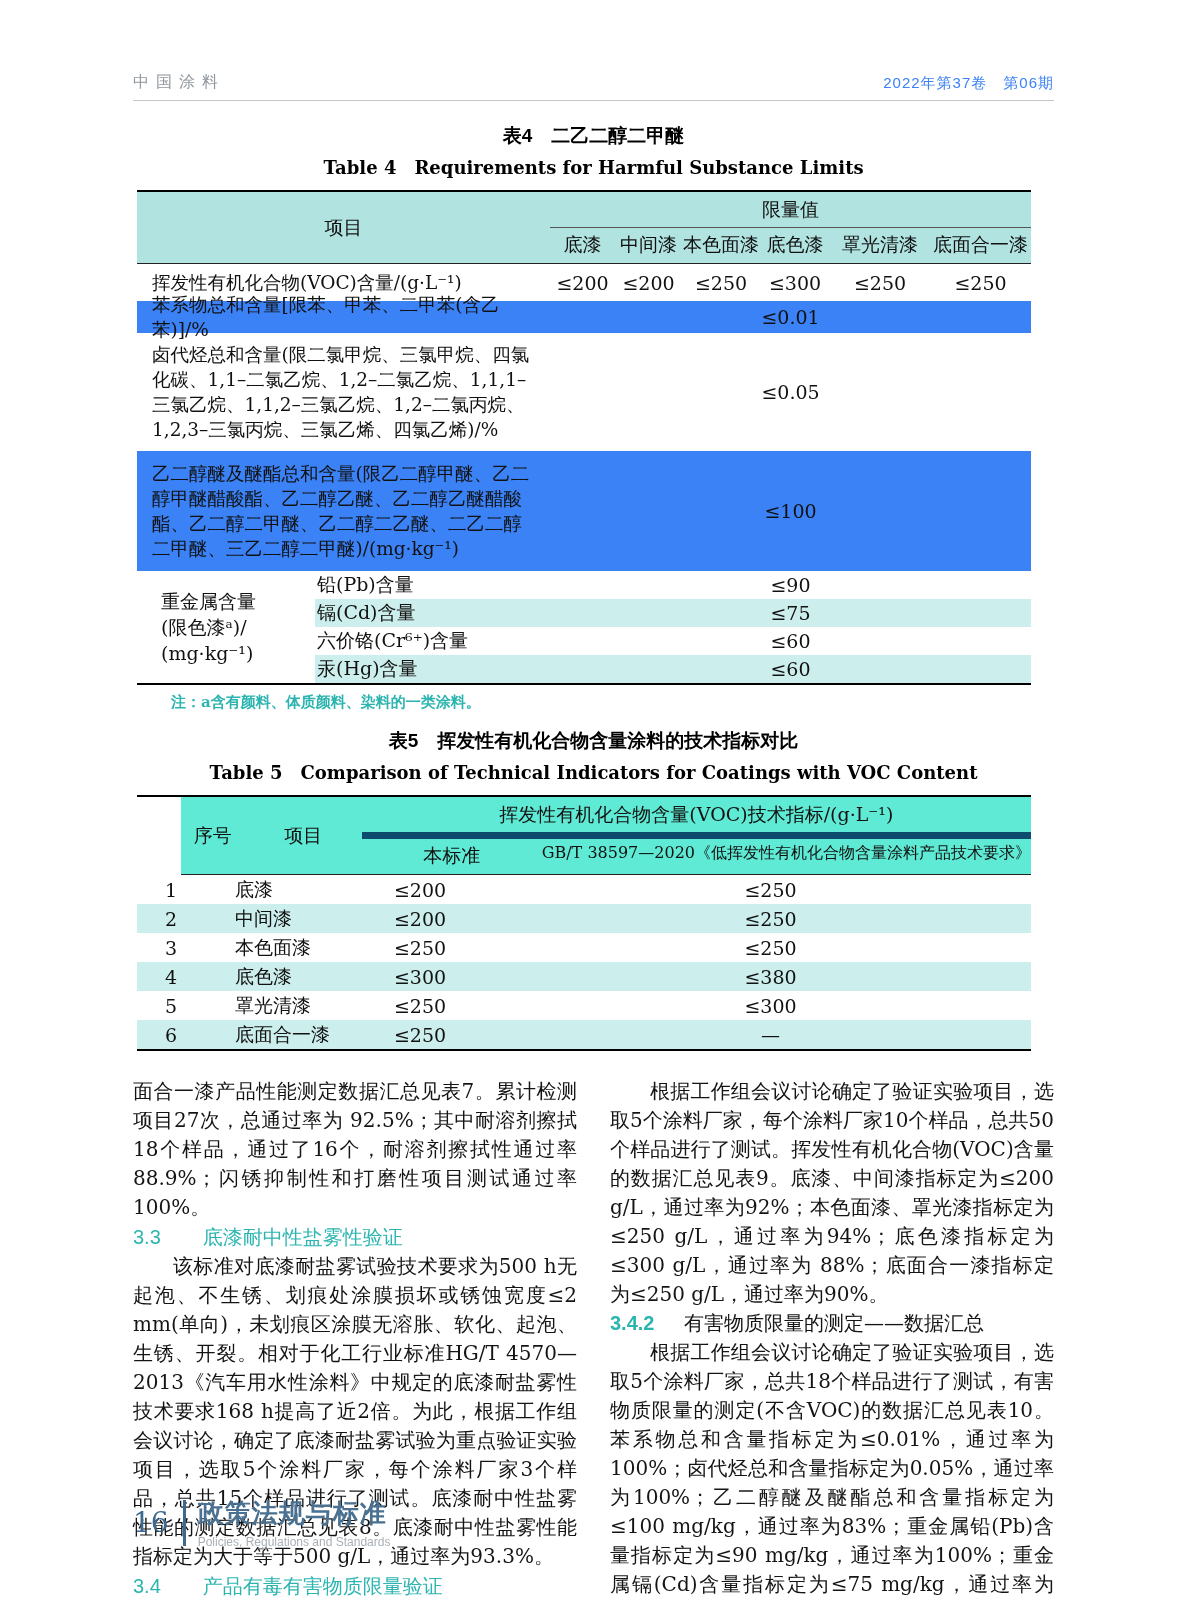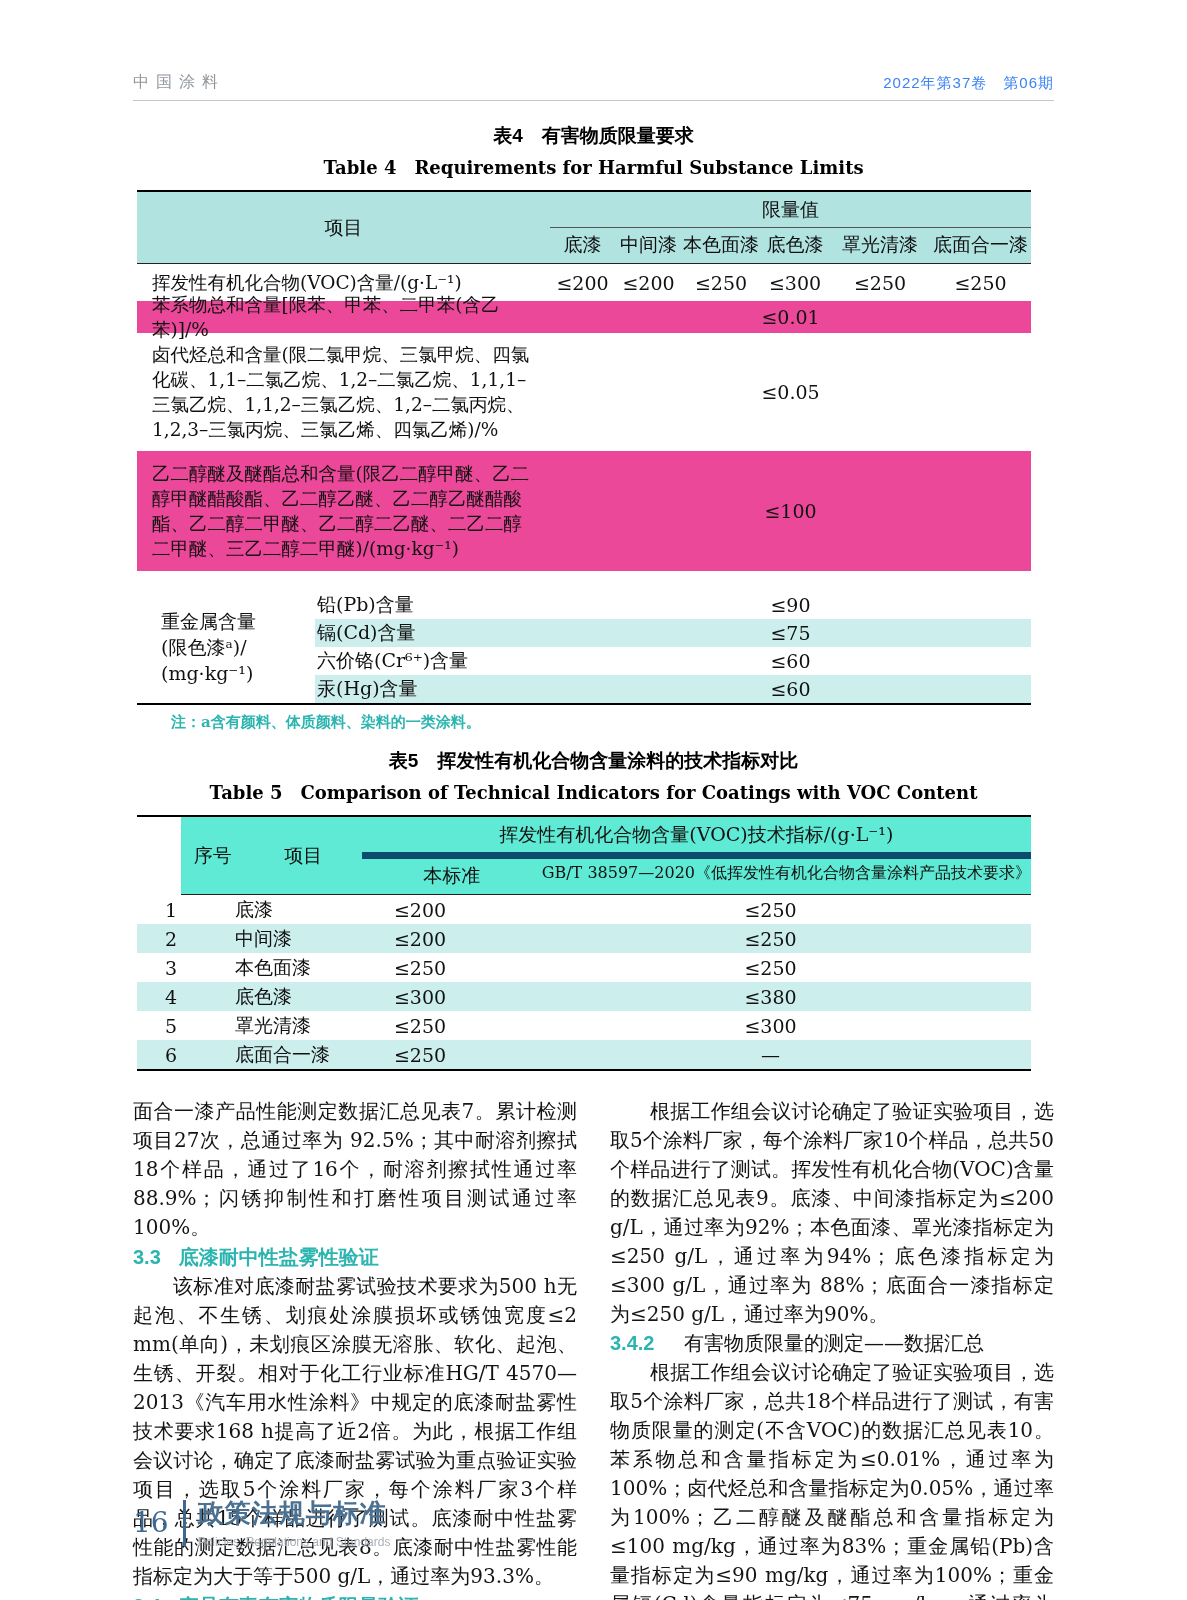--- a/index.html
+++ b/index.html
@@ -37,25 +37,25 @@
   .tbl { width: 894px; margin-left: 4px; font-size: 19px; }
   .t4 { margin-top: 10px; border-top: 2.5px solid #000; border-bottom: 2.5px solid #000; }
   .t4-header { background: #b1e4e1; border-bottom: 1.5px solid #222; display: flex; }
   .t4-h-item { width: 413px; display: flex; align-items: center; justify-content: center; }
   .t4-h-right { flex: 1; }
   .t4-h-limit { text-align: center; padding: 5px 0 4px; }
   .t4-h-cols { border-top: 1px solid #555; display: flex; padding: 4px 0 5px; text-align: center; }
   .c1 { width: 65px; } .c2 { width: 67px; } .c3 { width: 78px; }
   .c4 { width: 70px; } .c5 { width: 100px; } .c6 { width: 101px; }
   .t4-row { display: flex; align-items: center; }
-  .t4-row.stripe { background: #ec4899; }
+  .t4-row.stripe { background: #3b82f6; }
   .t4-label { width: 413px; padding: 6px 10px 6px 15px; line-height: 25px; font-size: 18.5px; }
   .t4-vals { flex: 1; display: flex; text-align: center; }
   .t4-merged-val { flex: 1; text-align: center; }
-  .t4-hm { display: flex; margin-top: 20px; }
+  .t4-hm { display: flex; }
   .t4-hm-left { width: 178px; padding: 8px 0 8px 24px; display: flex; flex-direction: column; justify-content: center; line-height: 26px; }
   .t4-hm-right { flex: 1; }
   .t4-hm-row { display: flex; align-items: center; height: 28px; }
   .t4-hm-row.stripe { background: #cceeec; }
   .t4-hm-sub { width: 235px; padding-left: 2px; }
   .t4-hm-val { flex: 1; text-align: center; }
   .t4-note { margin: 8px 0 0 38px; font-size: 15px; font-weight: bold; color: #2cb5b0; }
 
   
   .t5 { margin-top: 10px; border-top: 2.5px solid #000; border-bottom: 2.5px solid #000; }
@@ -72,21 +72,21 @@
   .t5-no   { width: 68px; text-align: center; }
   .t5-item { width: 125px; padding-left: 30px; }
   .t5-std  { width: 180px; text-align: center; }
   .t5-gb   { flex: 1; text-align: center; }
 
   
   .body-cols { display: flex; gap: 33px; margin-top: 26px; }
   .col { width: 444px; font-size: 20px; line-height: 29px; text-align: justify; color: #141414; }
   .col p { margin: 0; }
   .indent { text-indent: 2em; }
-  .h-teal { display: flex; font-family: "Liberation Sans", sans-serif; font-weight: bold; font-size: 20px; color: #2cb5b0; line-height: 30px; }
+  .h-teal { display: flex; font-family: "Liberation Sans", sans-serif; font-weight: normal; font-size: 20px; color: #2cb5b0; line-height: 30px; gap: 24px; }
   .h-teal .h-num { margin-right: 18px; }
   .h-mixed { display: flex; line-height: 29px; }
   .h-mixed .h-num { font-family: "Liberation Sans", sans-serif; font-weight: bold; font-size: 20px; color: #2cb5b0; width: 74px; flex: none; }
   .h-mixed .h-body { flex: 1; color: #141414; }
 
   
   .footer { position: absolute; left: 133px; top: 1496px; display: flex; align-items: center; justify-content: space-between; }
   .page-num { font-family: "DejaVu Serif", serif; font-size: 28px; color: #3d6890; }
   .footer-bar { width: 3px; height: 46px; background: #3d6890; margin: 0 12px 0 14px; }
   .footer-zh { font-family: "Liberation Sans", sans-serif; font-weight: bold; font-size: 26px; color: #4a7191; letter-spacing: 1px; }
@@ -97,21 +97,21 @@
 
 <div class="page">
   <div class="content">
 
     <div class="run-head">
       <span class="journal-name">中国涂料</span>
       <span class="issue-info">2022年第37卷　第06期</span>
     </div>
 
     <div class="t4-caps">
-      <div class="cap-zh">表4　有害物质限量要求</div>
+      <div class="cap-zh">表4　二乙二醇二甲醚</div>
       <div class="cap-en">Table 4　Requirements for Harmful Substance Limits</div>
     </div>
 
     <div class="tbl t4">
       <div class="t4-header">
         <div class="t4-h-item">项目</div>
         <div class="t4-h-right">
           <div class="t4-h-limit">限量值</div>
           <div class="t4-h-cols">
             <span class="c1">底漆</span>

